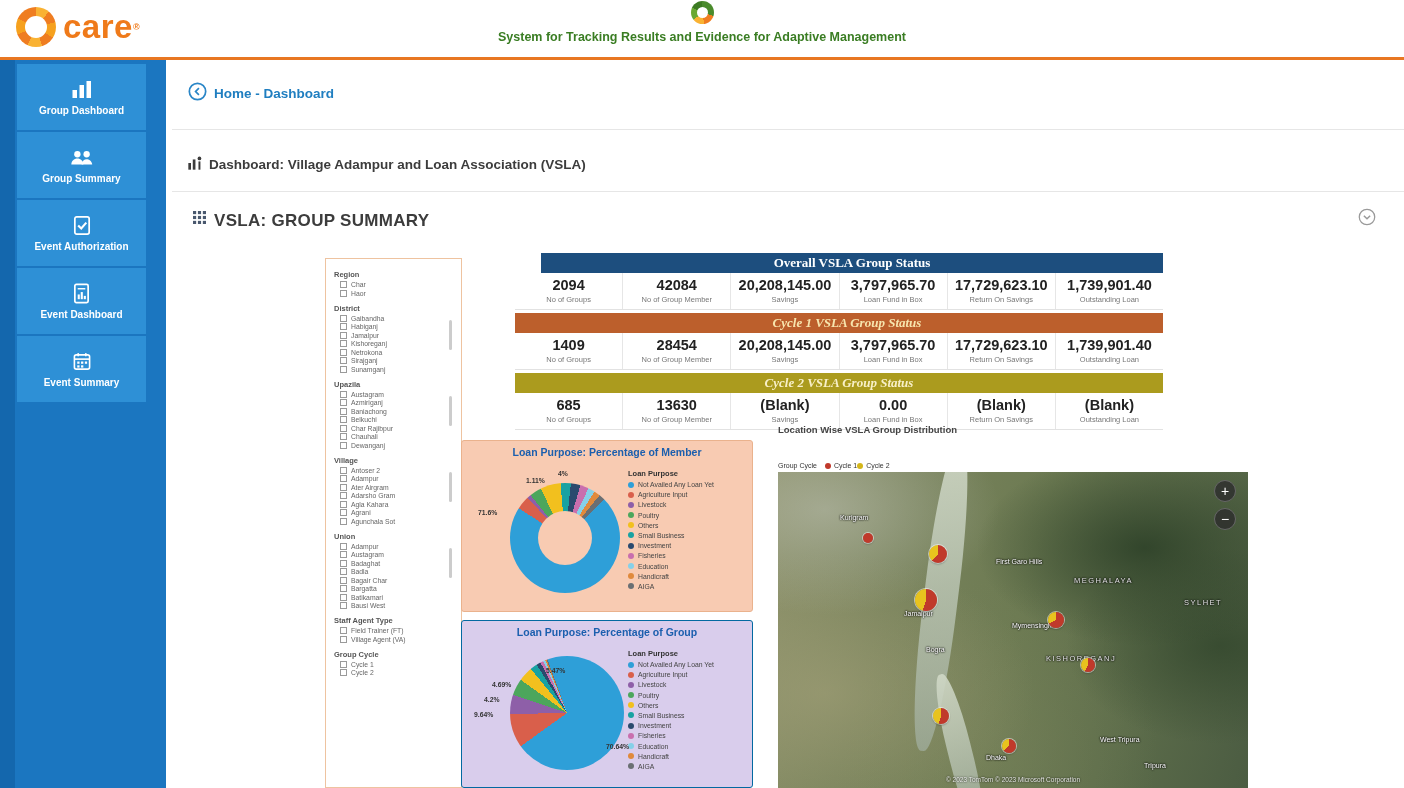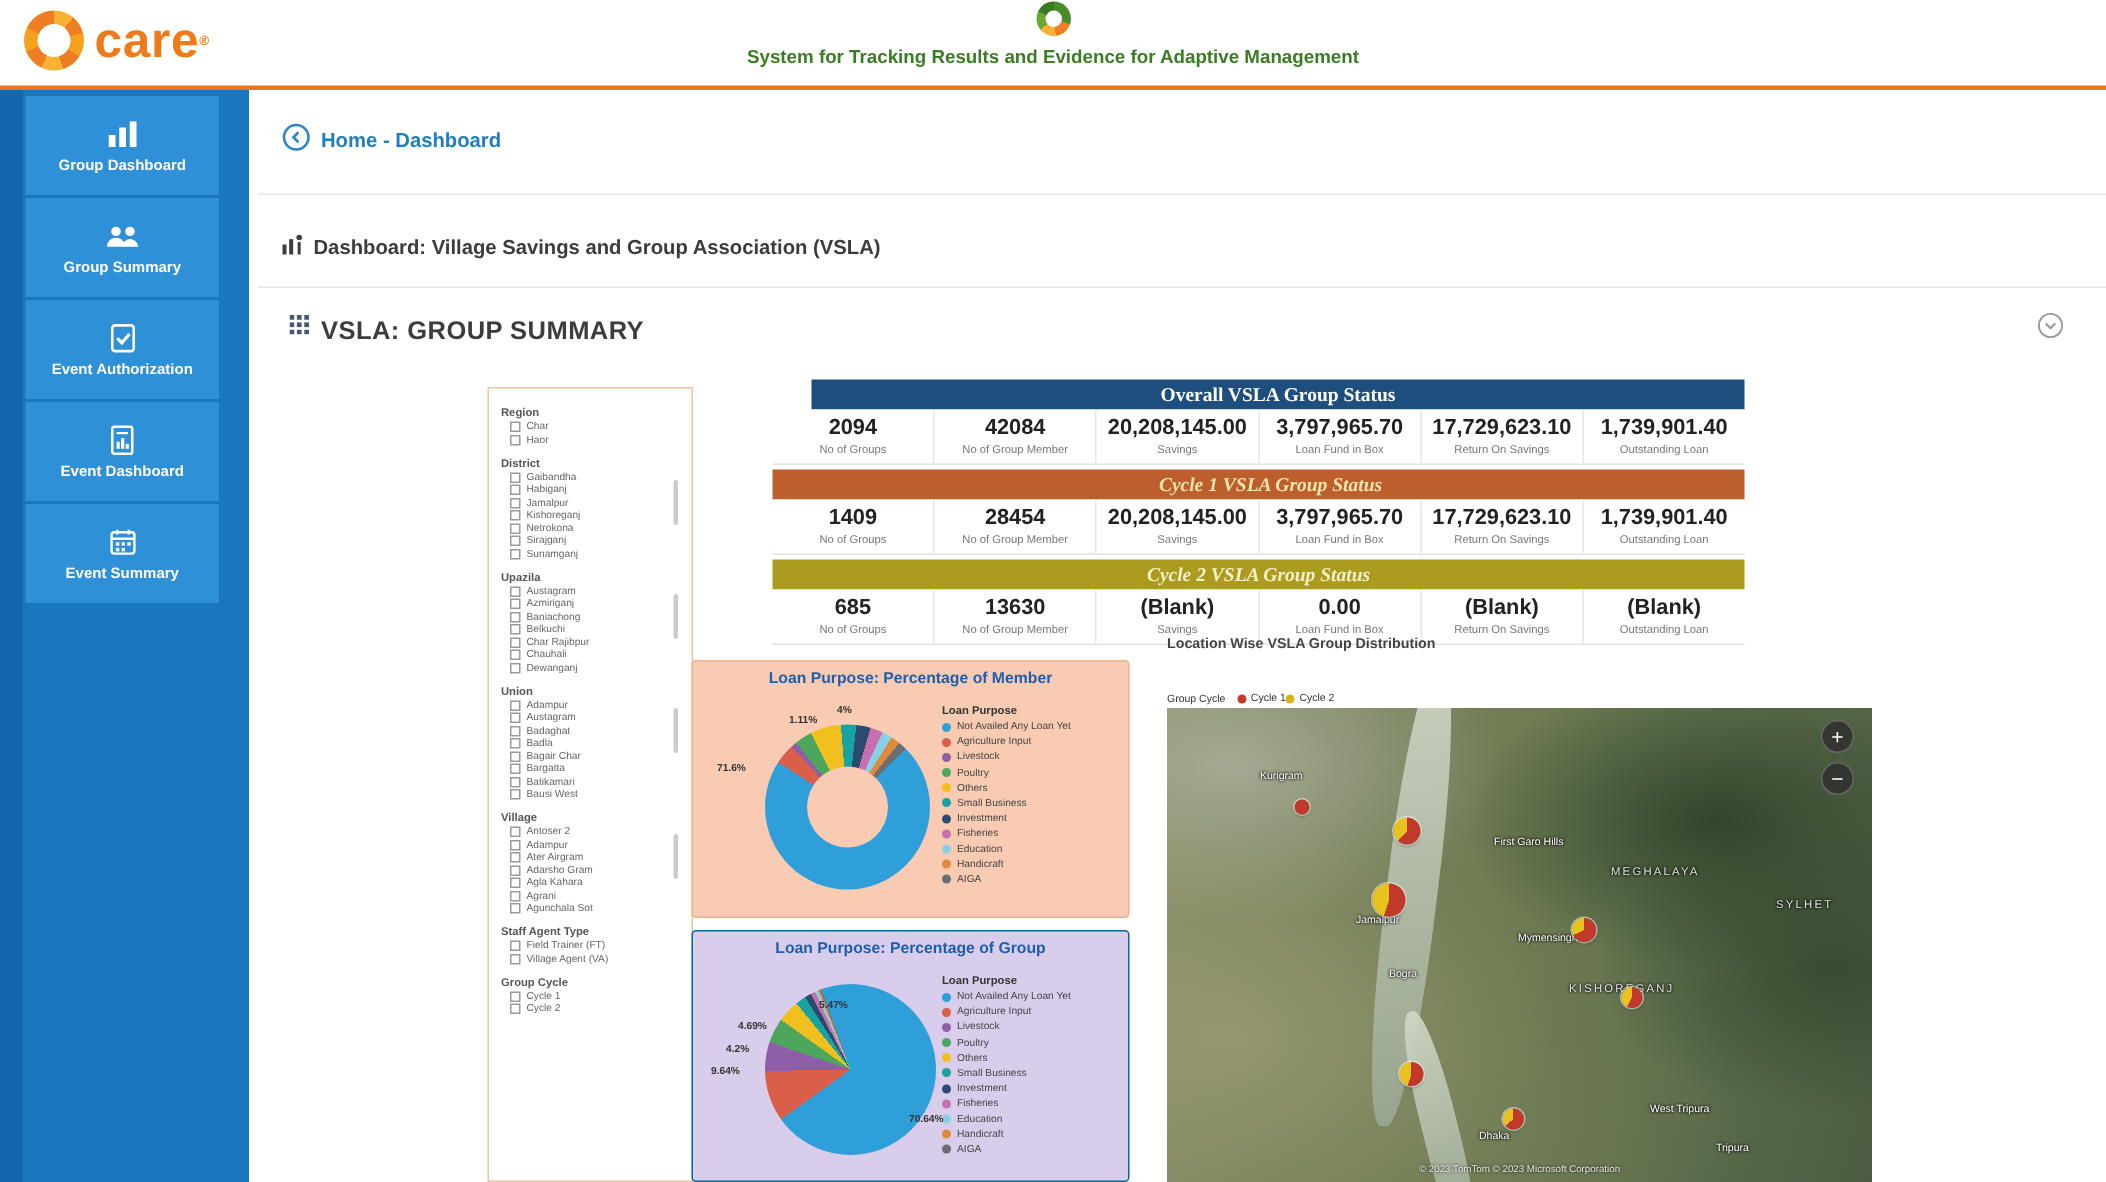--- a/index.html
+++ b/index.html
@@ -206,21 +206,21 @@
   <div class="hr1"></div>
 
   <span class="title-icon">
     <svg viewBox="0 0 18 18" width="16" height="16">
         <rect x="1.5" y="9" width="3" height="7.5" fill="#3c3c3c"></rect>
         <rect x="6.5" y="5" width="3" height="11.5" fill="#3c3c3c"></rect>
         <circle cx="14" cy="3.8" r="2.1" fill="#3c3c3c"></circle>
         <rect x="12.9" y="7.2" width="2.2" height="9.3" fill="#3c3c3c"></rect>
       </svg>
   </span>
-  <div class="page-title">Dashboard: Village Savings and Group Association (VSLA)</div>
+  <div class="page-title">Dashboard: Village Adampur and Loan Association (VSLA)</div>
   <div class="hr2"></div>
 
   <span class="grid-icon">
     <svg viewBox="0 0 14 14" width="13" height="13" fill="#49586e">
         <rect x="0" y="0" width="3.4" height="3.4"></rect>
         <rect x="5.3" y="0" width="3.4" height="3.4"></rect>
         <rect x="10.6" y="0" width="3.4" height="3.4"></rect>
         <rect x="0" y="5.3" width="3.4" height="3.4"></rect>
         <rect x="5.3" y="5.3" width="3.4" height="3.4"></rect>
         <rect x="10.6" y="5.3" width="3.4" height="3.4"></rect>
@@ -310,20 +310,52 @@
             <span class="fcheck"></span>
             <span class="flabel">Chauhali</span>
           </div>
           <div class="fitem">
             <span class="fcheck"></span>
             <span class="flabel">Dewanganj</span>
           </div>
           <div class="fscroll"></div>
         </div>
         <div class="fgroup" style="position: relative;">
+          <div class="ftitle">Village</div>
+          <div class="fitem">
+            <span class="fcheck"></span>
+            <span class="flabel">Antoser 2</span>
+          </div>
+          <div class="fitem">
+            <span class="fcheck"></span>
+            <span class="flabel">Adampur</span>
+          </div>
+          <div class="fitem">
+            <span class="fcheck"></span>
+            <span class="flabel">Ater Airgram</span>
+          </div>
+          <div class="fitem">
+            <span class="fcheck"></span>
+            <span class="flabel">Adarsho Gram</span>
+          </div>
+          <div class="fitem">
+            <span class="fcheck"></span>
+            <span class="flabel">Agla Kahara</span>
+          </div>
+          <div class="fitem">
+            <span class="fcheck"></span>
+            <span class="flabel">Agrani</span>
+          </div>
+          <div class="fitem">
+            <span class="fcheck"></span>
+            <span class="flabel">Agunchala Sot</span>
+          </div>
+          <div class="fscroll"></div>
+        </div>
+        <div class="fgroup" style="position: relative;">
           <div class="ftitle">Union</div>
           <div class="fitem">
             <span class="fcheck"></span>
             <span class="flabel">Adampur</span>
           </div>
           <div class="fitem">
             <span class="fcheck"></span>
             <span class="flabel">Austagram</span>
           </div>
           <div class="fitem">
@@ -342,52 +374,20 @@
             <span class="fcheck"></span>
             <span class="flabel">Bargatta</span>
           </div>
           <div class="fitem">
             <span class="fcheck"></span>
             <span class="flabel">Batikamari</span>
           </div>
           <div class="fitem">
             <span class="fcheck"></span>
             <span class="flabel">Bausi West</span>
-          </div>
-          <div class="fscroll"></div>
-        </div>
-        <div class="fgroup" style="position: relative;">
-          <div class="ftitle">Village</div>
-          <div class="fitem">
-            <span class="fcheck"></span>
-            <span class="flabel">Antoser 2</span>
-          </div>
-          <div class="fitem">
-            <span class="fcheck"></span>
-            <span class="flabel">Adampur</span>
-          </div>
-          <div class="fitem">
-            <span class="fcheck"></span>
-            <span class="flabel">Ater Airgram</span>
-          </div>
-          <div class="fitem">
-            <span class="fcheck"></span>
-            <span class="flabel">Adarsho Gram</span>
-          </div>
-          <div class="fitem">
-            <span class="fcheck"></span>
-            <span class="flabel">Agla Kahara</span>
-          </div>
-          <div class="fitem">
-            <span class="fcheck"></span>
-            <span class="flabel">Agrani</span>
-          </div>
-          <div class="fitem">
-            <span class="fcheck"></span>
-            <span class="flabel">Agunchala Sot</span>
           </div>
           <div class="fscroll"></div>
         </div>
         <div class="fgroup" style="position: relative;">
           <div class="ftitle">Staff Agent Type</div>
           <div class="fitem">
             <span class="fcheck"></span>
             <span class="flabel">Field Trainer (FT)</span>
           </div>
           <div class="fitem">

